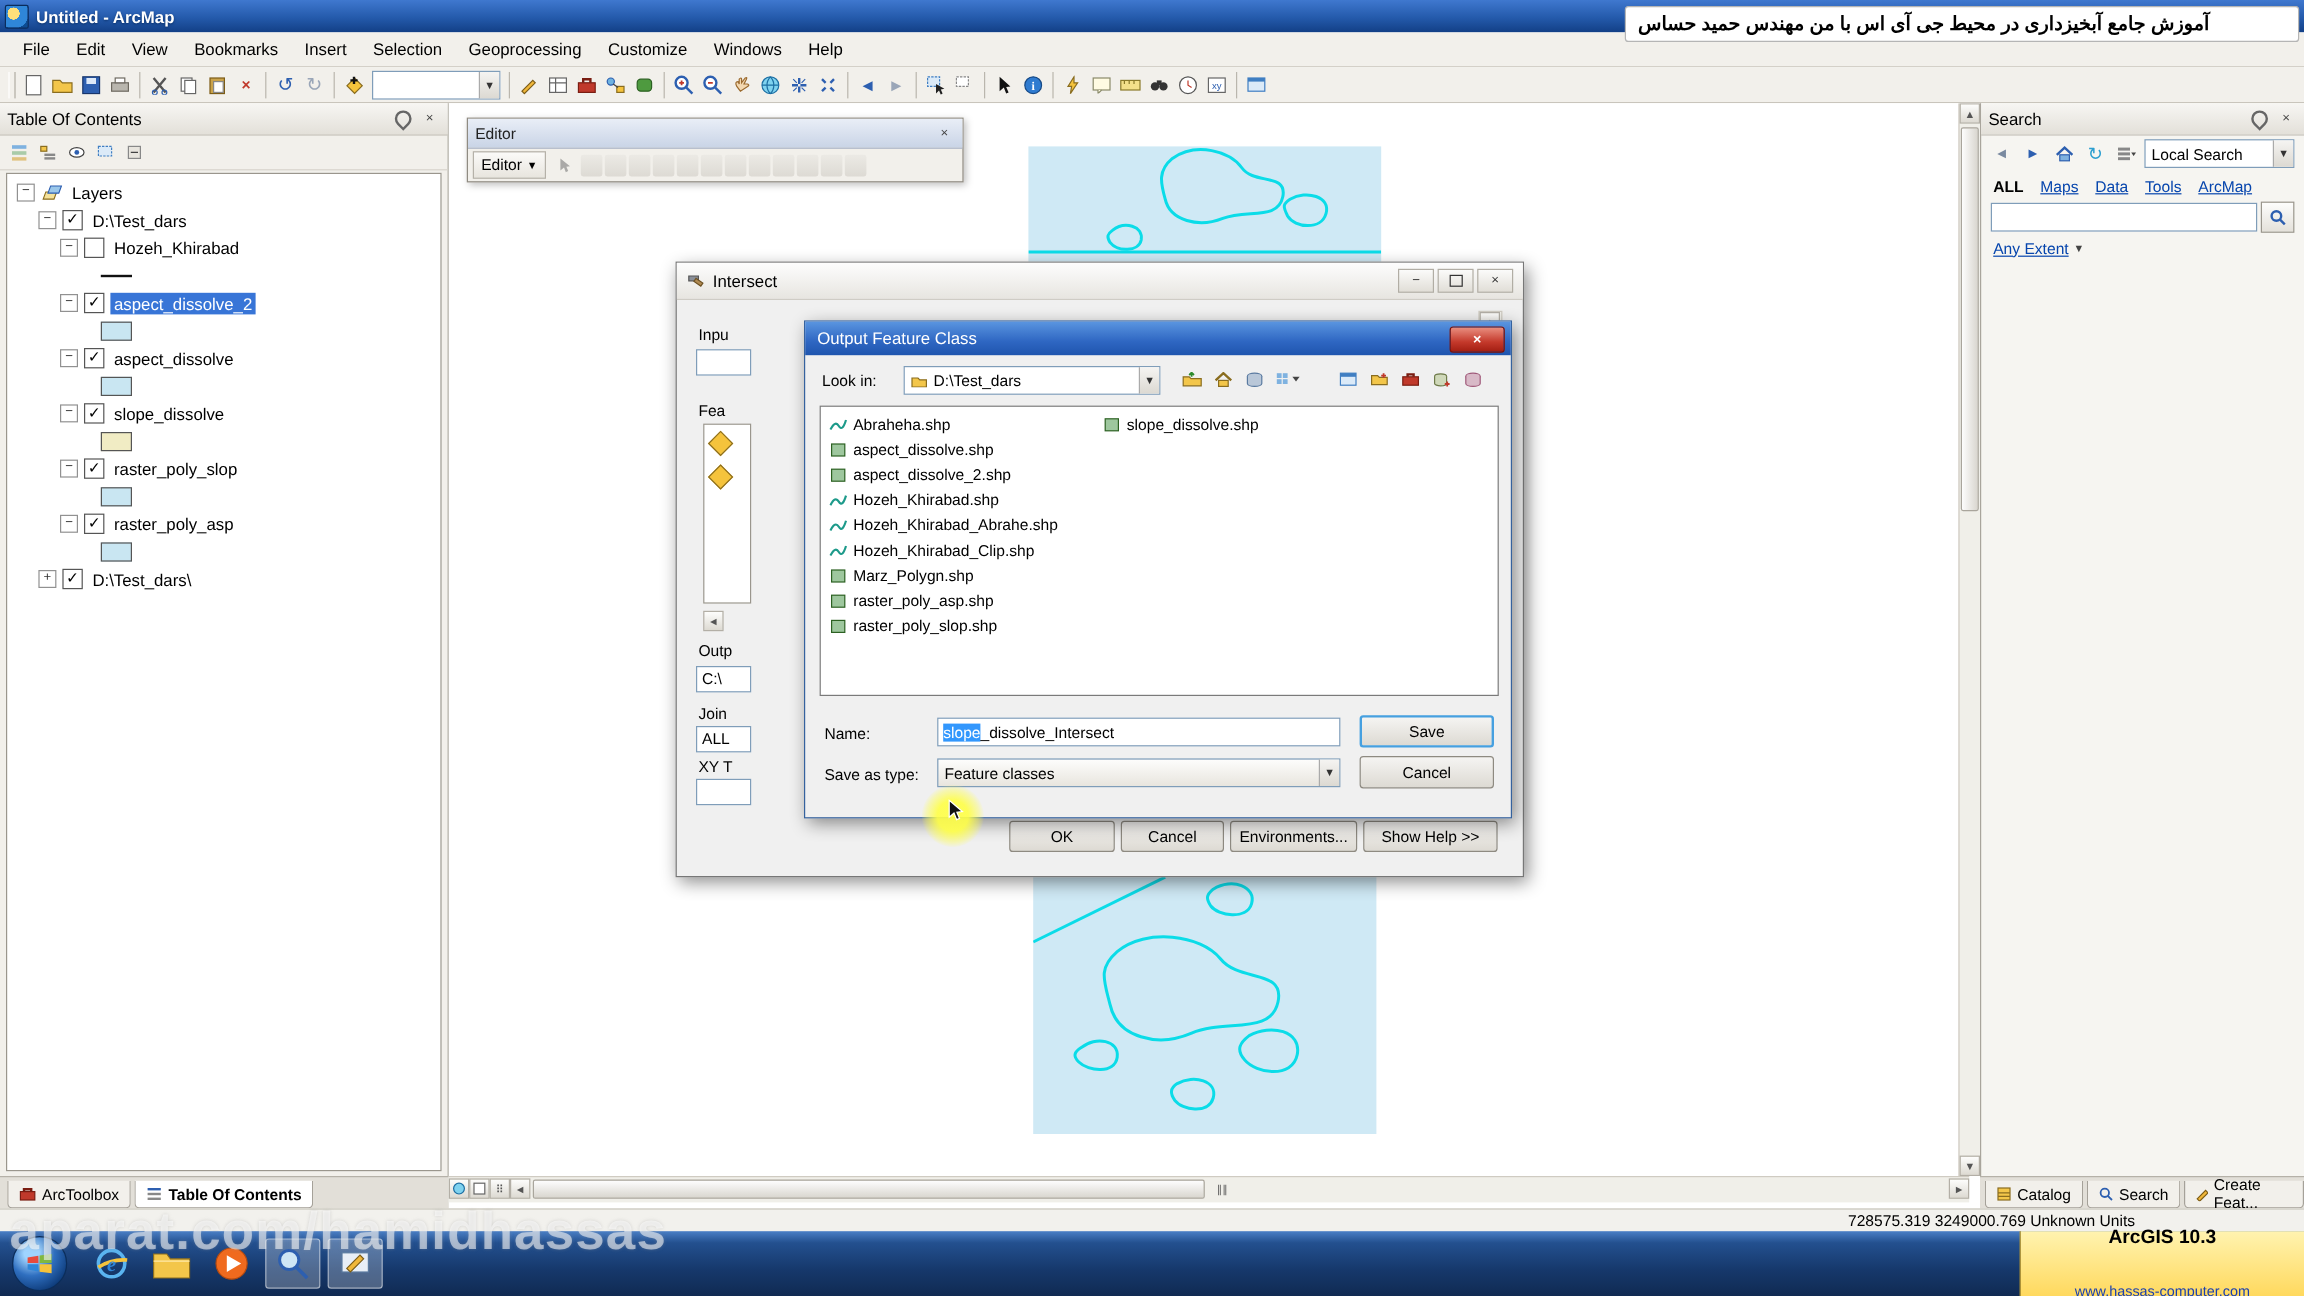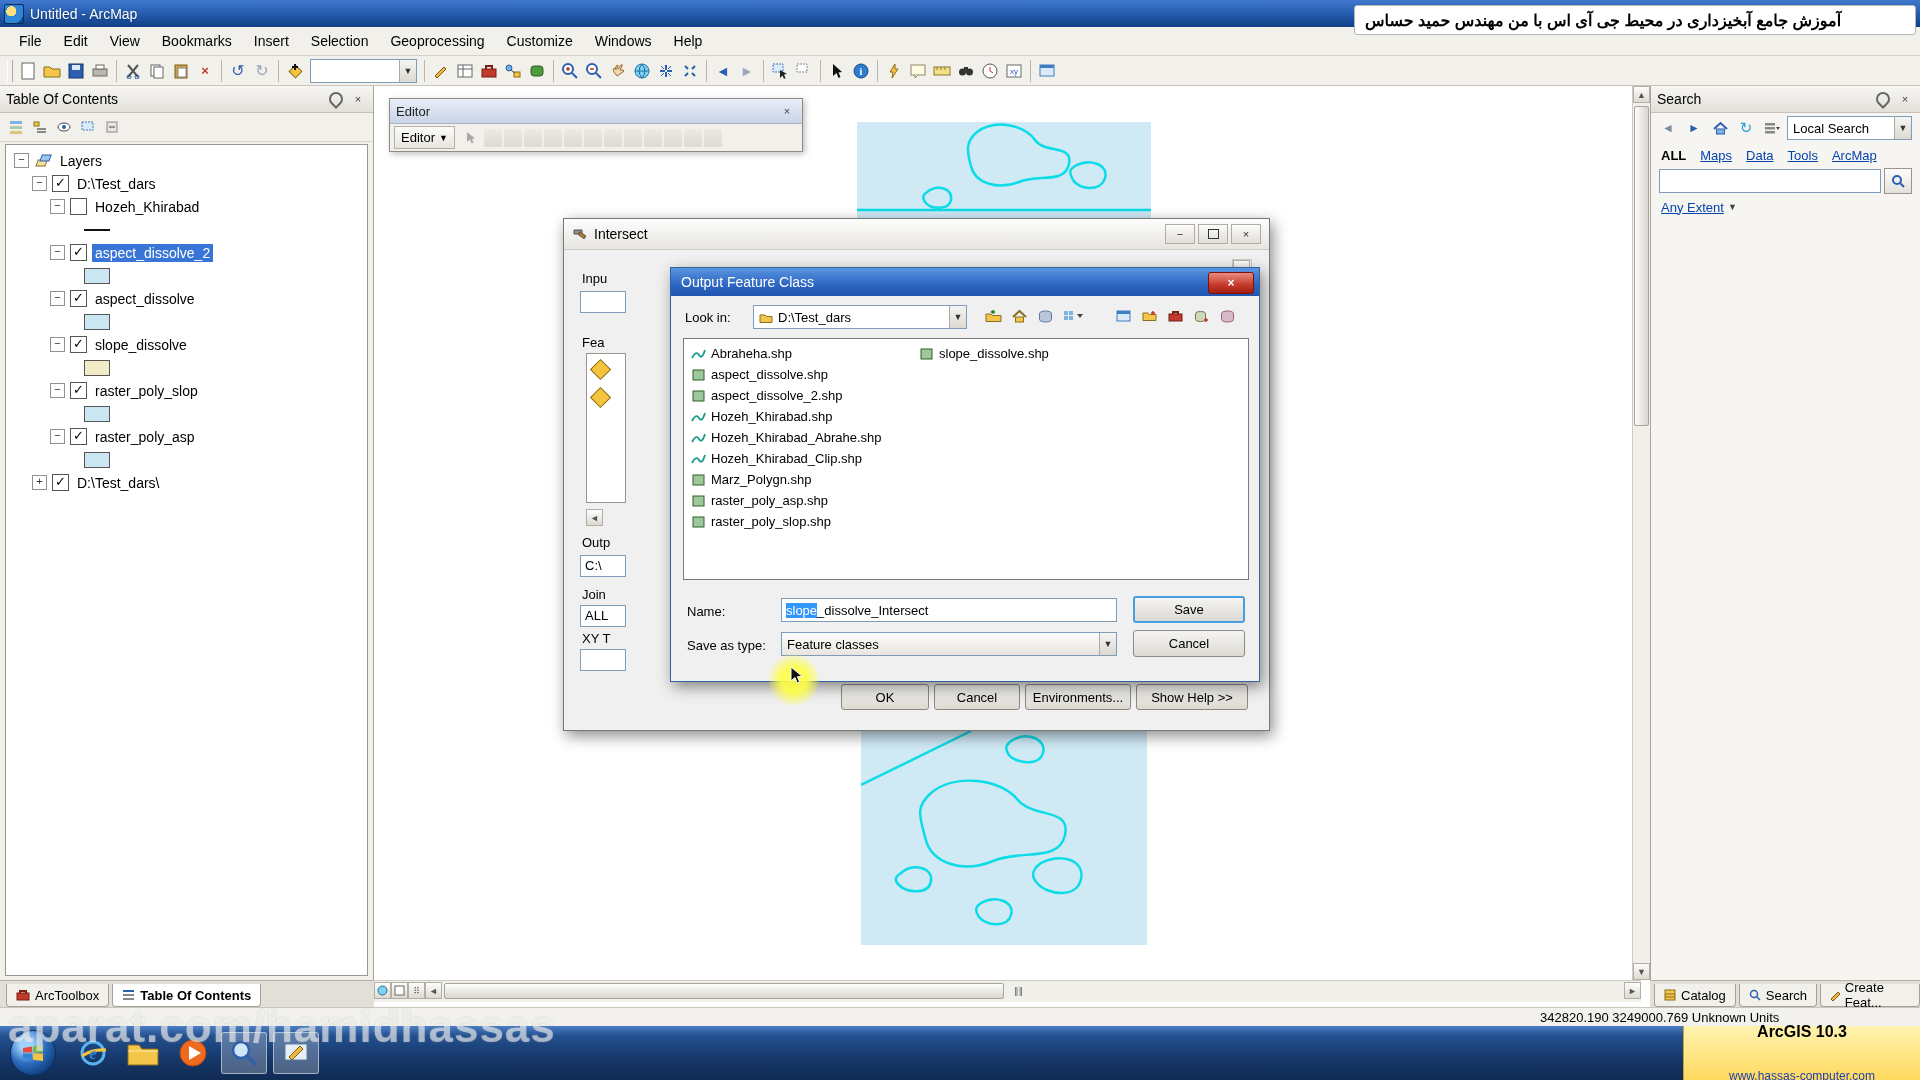--- a/index.html
+++ b/index.html
@@ -6,21 +6,21 @@
   .screen{position:relative;width:1920px;height:1080px;overflow:hidden;background:#fff;
           font-family:"Liberation Sans",sans-serif;font-size:13px;color:#000;}
   .abs{position:absolute;}
 
   
   .titlebar{position:absolute;left:0;top:0;width:1920px;height:27px;
             background:linear-gradient(180deg,#3f78cf 0%,#245aab 55%,#123f86 100%);
             display:flex;align-items:center;color:#fff;}
   .app-icon{width:18px;height:18px;margin:0 6px 0 4px;border-radius:2px;
             background:radial-gradient(circle at 35% 35%,#ffe07a 0 30%,#2f86d8 31% 75%,#0c4c93 76%);border:1px solid #0a2c5c;}
-  .title-text{font-size:14px;text-shadow:0 1px 2px #0a2f66;}
+  .title-text{font-size:14px;text-shadow:0 1px 2px #0a2f66;font-weight:bold;}
   .persian-banner{position:absolute;right:4px;top:5px;width:540px;height:28px;background:#fff;
             border:1px solid #b5b5b5;border-radius:3px;color:#000;display:flex;align-items:center;
             justify-content:flex-end;padding:0 10px;font-size:16px;font-weight:bold;z-index:30;}
 
   
   .menubar{position:absolute;left:0;top:27px;width:1920px;height:29px;background:#f2f0eb;
            border-bottom:1px solid #d4d0c8;display:flex;align-items:center;padding-left:8px;box-sizing:border-box;}
   .menu-item{padding:4px 11px;font-size:14px;cursor:default;}
 
   
@@ -663,21 +663,21 @@
     </span>
     <span class="ptab">
       <svg width="12" height="12">
           <path d="M1 10 L8 3 L10 5 L3 12 z" fill="#f0b73a" stroke="#7c5c16"></path>
         </svg>
       <span>Create Feat...</span>
     </span>
   </div>
 
   <div class="statusbar">
-    <span class="coords">342820.190  3249000.769  Unknown Units</span>
+    <span class="coords">728575.319  3249000.769  Unknown Units</span>
   </div>
 
   <div class="intersect-dlg dlg-shadow">
     <div class="int-title">
       <svg width="16" height="14">
           <path d="M2 3 h8 v4 h-8 z" fill="#8a8f98" stroke="#555"></path>
           <rect x="8" y="5" width="7" height="3" fill="#b08a52" stroke="#6e5224" transform="rotate(35 8 5)"></rect>
         </svg>
       <span>Intersect</span>
       <span style="margin-left:auto;display:flex;gap:3px;">

